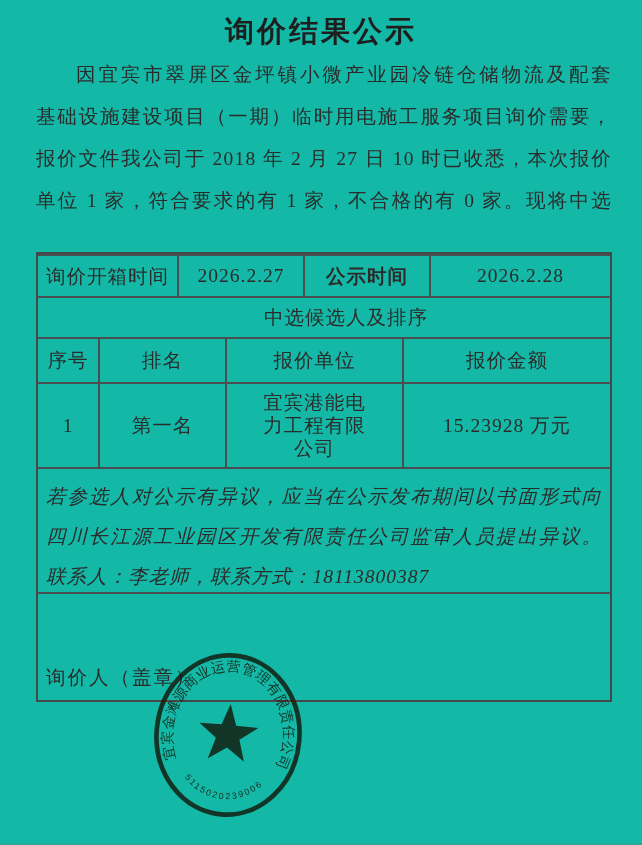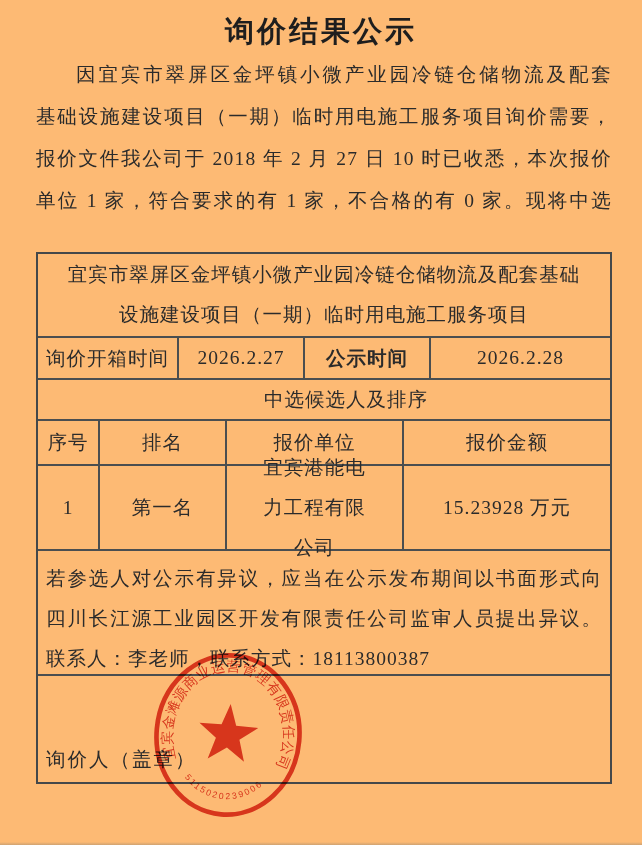--- a/index.html
+++ b/index.html
@@ -1,18 +1,18 @@
 <!DOCTYPE html>
 <html><head>
 <meta charset="utf-8">
 <style>
   html,body { margin:0; padding:0; background:#e8e8e6; }
   .page {
     position:relative; width:642px; height:845px; margin:0 auto;
-    background:#fdba74; overflow:hidden;
+    background:#14b8a6; overflow:hidden;
     font-family:"Liberation Serif","DejaVu Serif",serif;
     color:#2d2d2d;
   }
   
   .edge-bottom { position:absolute; left:0; right:0; bottom:0; height:3px;
     background:linear-gradient(to bottom, rgba(0,0,0,0), rgba(120,118,112,.35)); }
 
   .doc-title {
     position:absolute; top:12px; left:0; width:100%;
     text-align:center; font-size:29px; font-weight:700;
@@ -38,23 +38,23 @@
     text-align:center; }
   .cell.nb { border-left:none; }
 
   .r1 { height:82px; }
   .r1 .cell { width:100%; flex-direction:column; justify-content:center; }
   .r1 .pl { height:40px; line-height:40px; }
   .r2 { height:42px; }
   .r3 { height:41px;padding-left:44px; }
   .r4 { height:45px; }
   .r5 { height:85px; }
-  .r5 .bidder { line-height:40px; padding:0 30px; }
+  .r5 .bidder { line-height:23px; padding:0 30px; }
   .r6 { height:125px; }
-  .r6 .cell { width:100%; display:block; text-align:left; padding:8px 8px 0 8px; }
+  .r6 .cell { width:100%; display:block; text-align:left; padding:8px 8px 0 8px;font-style:italic; }
   .obj-line { height:40px; line-height:40px; overflow:hidden;
     text-align:justify; text-align-last:justify; }
   .obj-line.last { text-align-last:left; }
   .r7 { height:108px; position:relative; }
   .signer { position:absolute; left:8px; top:70px; letter-spacing:2px; }
 
   
   .c-w139 { width:139px;border-radius:16px; } .c-w118 { width:126px; } .c-w126 { width:126px;font-weight:bold; }
   .c-w60 { width:60px; }  .c-w127 { width:127px; } .c-w193 { width:177px; }
   .c-grow { flex:1; }
@@ -75,26 +75,20 @@
 
   <div class="intro">
     <div class="line first">因宜宾市翠屏区金坪镇小微产业园冷链仓储物流及配套</div>
     <div class="line">基础设施建设项目（一期）临时用电施工服务项目询价需要，</div>
     <div class="line">报价文件我公司于 2018 年 2 月 27 日 10 时已收悉，本次报价</div>
     <div class="line">单位 1 家，符合要求的有 1 家，不合格的有 0 家。现将中选</div>
   </div>
 
   <div class="tbl">
 
-    <div class="row r1 first">
-      <div class="cell nb">
-        <div class="pl">宜宾市翠屏区金坪镇小微产业园冷链仓储物流及配套基础</div>
-        <div class="pl">设施建设项目（一期）临时用电施工服务项目</div>
-      </div>
-    </div>
 
     <div class="row r2">
       <div class="cell nb c-w139">询价开箱时间</div>
       <div class="cell c-w118">2026.2.27</div>
       <div class="cell c-w126">公示时间</div>
       <div class="cell c-grow">2026.2.28</div>
     </div>
 
     <div class="row r3">
       <div class="cell nb c-grow">中选候选人及排序</div>

